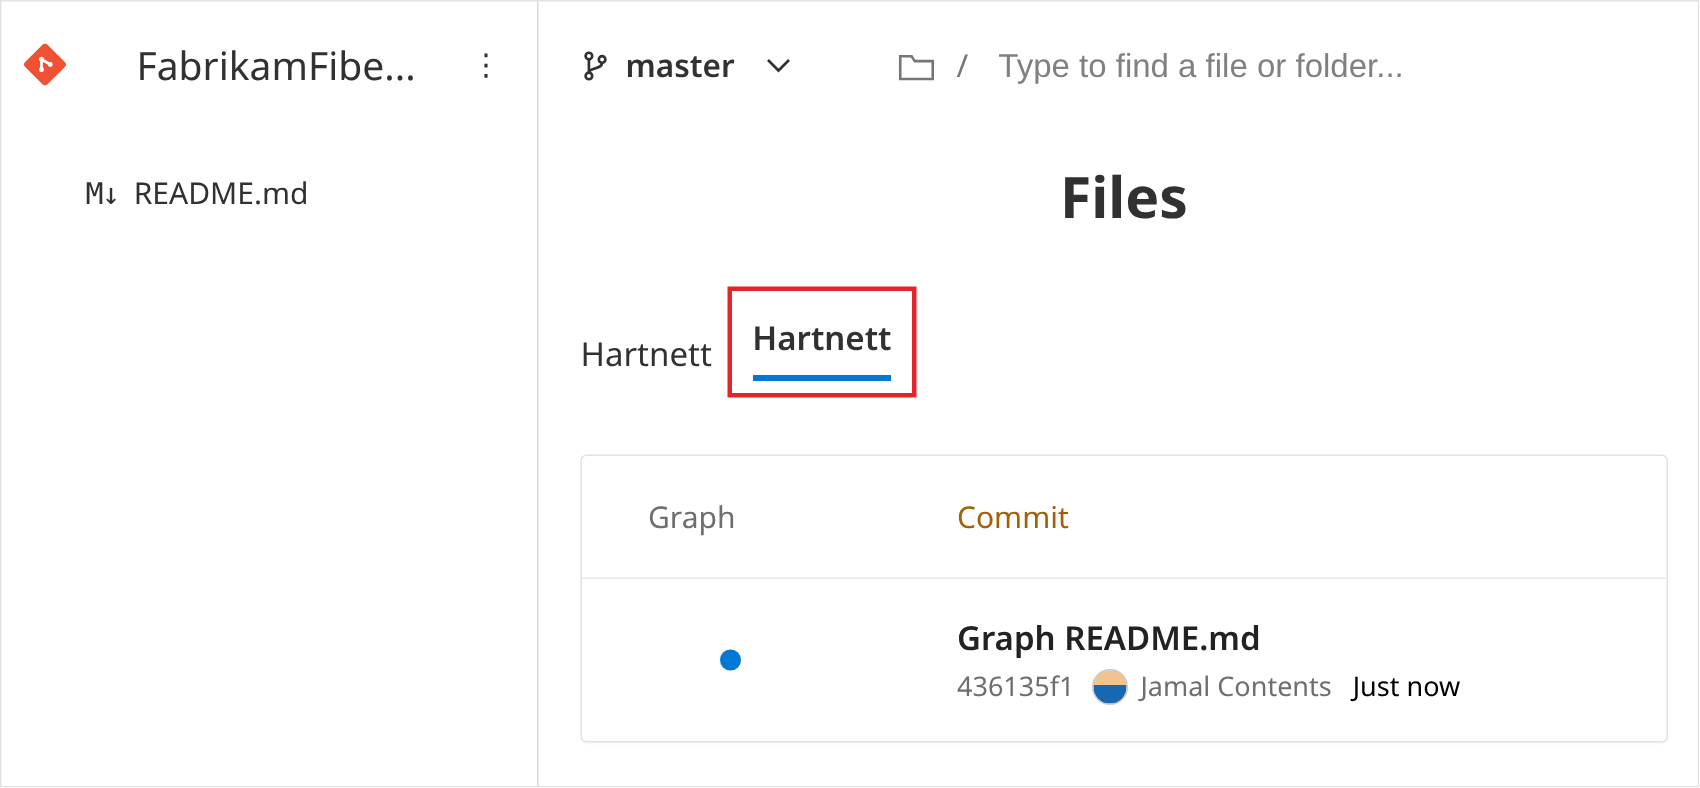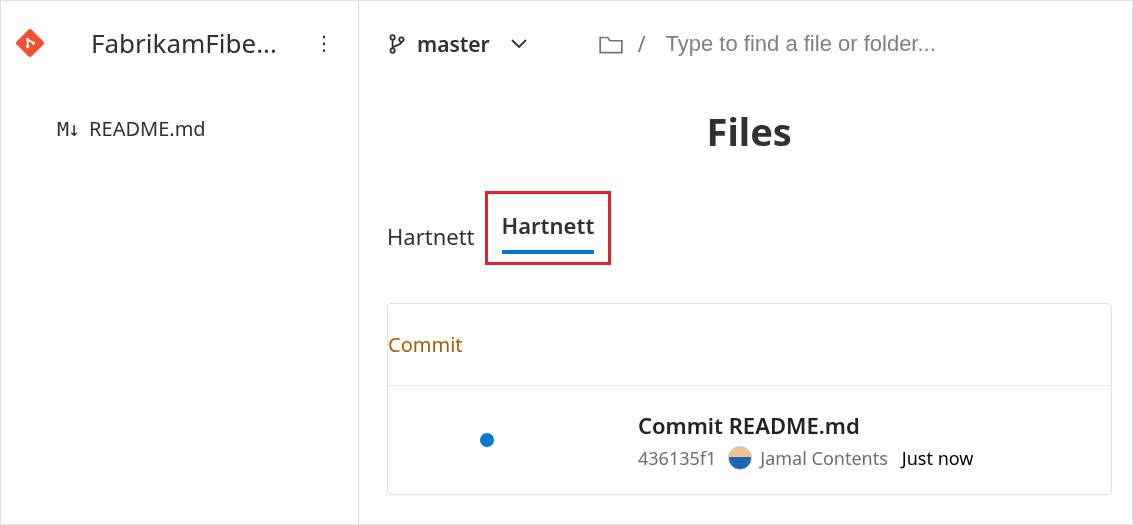--- a/index.html
+++ b/index.html
@@ -119,28 +119,29 @@
 
     <div class="tabs">
       <div class="tab">Hartnett</div>
       <div class="highlight-box">
         <div class="tab active" style="margin-left:0">Hartnett</div>
       </div>
     </div>
 
     <div class="history-panel">
       <div class="history-header">
+        <div class="col-graph-h">Graph</div>
         <div class="col-commit-h">Commit</div>
       </div>
       <div class="history-row">
         <div class="col-graph">
           <span class="dot"></span>
         </div>
         <div class="col-commit">
-          <div class="commit-msg">Commit README.md</div>
+          <div class="commit-msg">Graph README.md</div>
           <div class="commit-meta">
             <span class="commit-hash">436135f1</span>
             <span class="avatar"></span>
             <span class="author">Jamal Contents</span>
             <span class="time">Just now</span>
           </div>
         </div>
       </div>
     </div>
 

